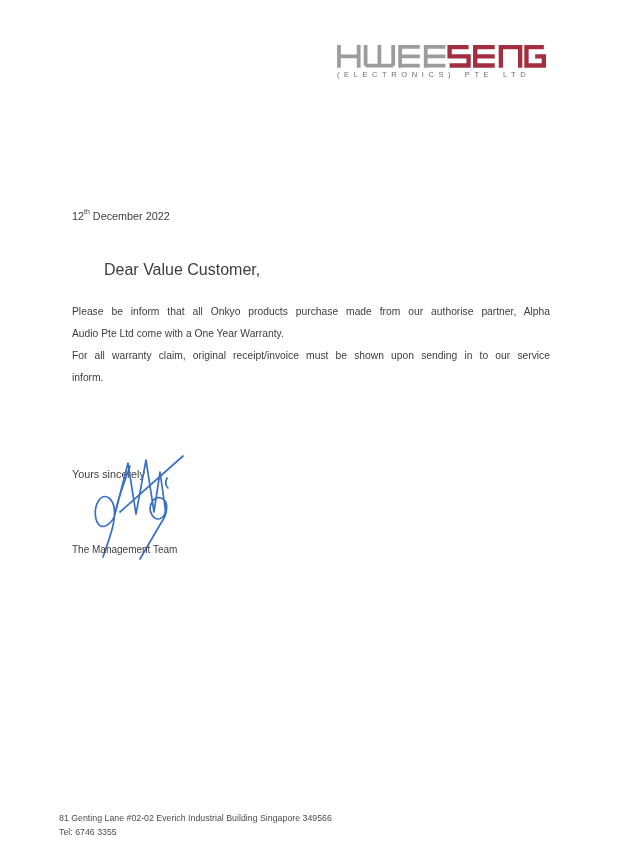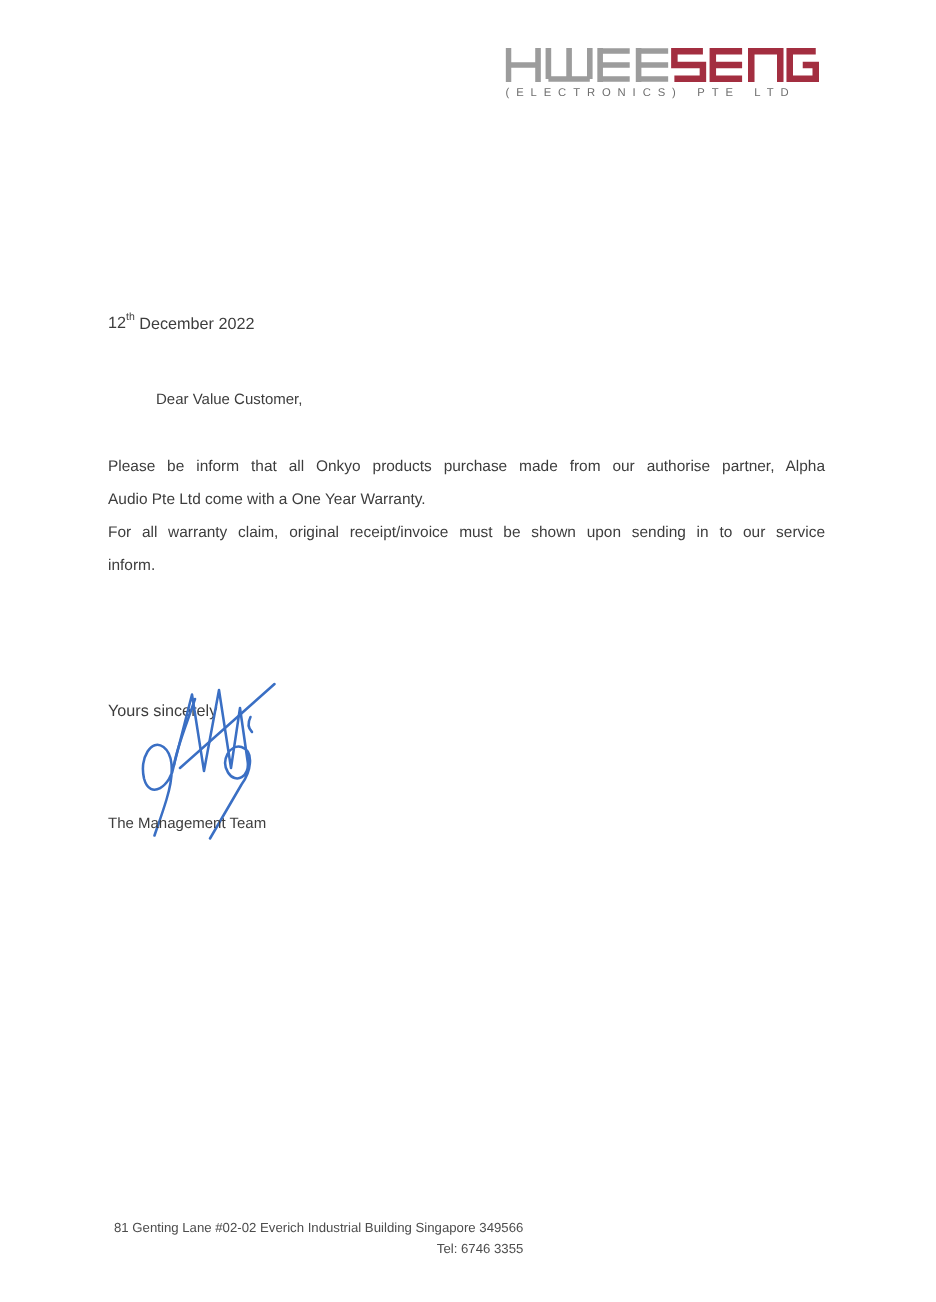--- a/index.html
+++ b/index.html
@@ -7,51 +7,51 @@
     width: 624px; height: 868px;
     background: #ffffff;
     font-family: "Liberation Sans", "DejaVu Sans", sans-serif;
     position: relative;
     overflow: hidden;
   }
   .page { position: absolute; inset: 0; background: #ffffff; }
   .abs { position: absolute; }
 
   
-  .logo { left: 337px; top: 32px; width: 209px; }
+  .logo { left: 337px; top: 45px; width: 209px; }
   .logo-word-svg { display: block; width: 209px; height: 22.7px; }
   .tagline {
     margin-top: 2px;
     font-size: 7.5px;
     letter-spacing: 4.6px;
     word-spacing: 3px;
     color: #6d6d6d;
     white-space: nowrap;
   }
   .sr { position: absolute; width: 1px; height: 1px; overflow: hidden; clip-path: inset(50%); }
 
   
   .txt { color: #3d3d3d; }
   .date { left: 72px; top: 209px; font-size: 10.8px; }
   .date sup { font-size: 7px; position: relative; top: -1px; vertical-align: super; }
   .date-rest { margin-left: 3px; text-align: center; }
-  .greeting { left: 72px; top: 261px; font-size: 10px; padding-left: 32px; }
+  .greeting { left: 72px; top: 261px; font-size: 16px; padding-left: 32px; }
   .para { left: 72px; width: 478px; font-size: 10.3px; }
   .para .pline { line-height: 21.8px; }
   .para .jline { text-align: justify; text-align-last: justify; }
   .p1 { top: 301px; }
   .p2 { top: 345px; }
   .closing { left: 72px; top: 468px; font-size: 10.8px; }
   .signer { left: 72px; top: 544px; font-size: 10px; }
 
   
   .signature-svg { left: 86px; top: 450px; width: 112px; height: 115px; }
 
   
-  .footer { left: 76px; top: 812px; font-size: 8.8px; line-height: 13.5px; color: #4d4d4d; text-align: right; }
+  .footer { left: 59px; top: 812px; font-size: 8.8px; line-height: 13.5px; color: #4d4d4d; }
 </style>
 </head>
 <body>
 
 <div class="page">
 
   <div class="abs logo">
     <span class="sr">HWEE</span>
     <span class="sr">SENG</span>
     <svg class="logo-word-svg" viewBox="0 0 212 23" aria-hidden="true">

